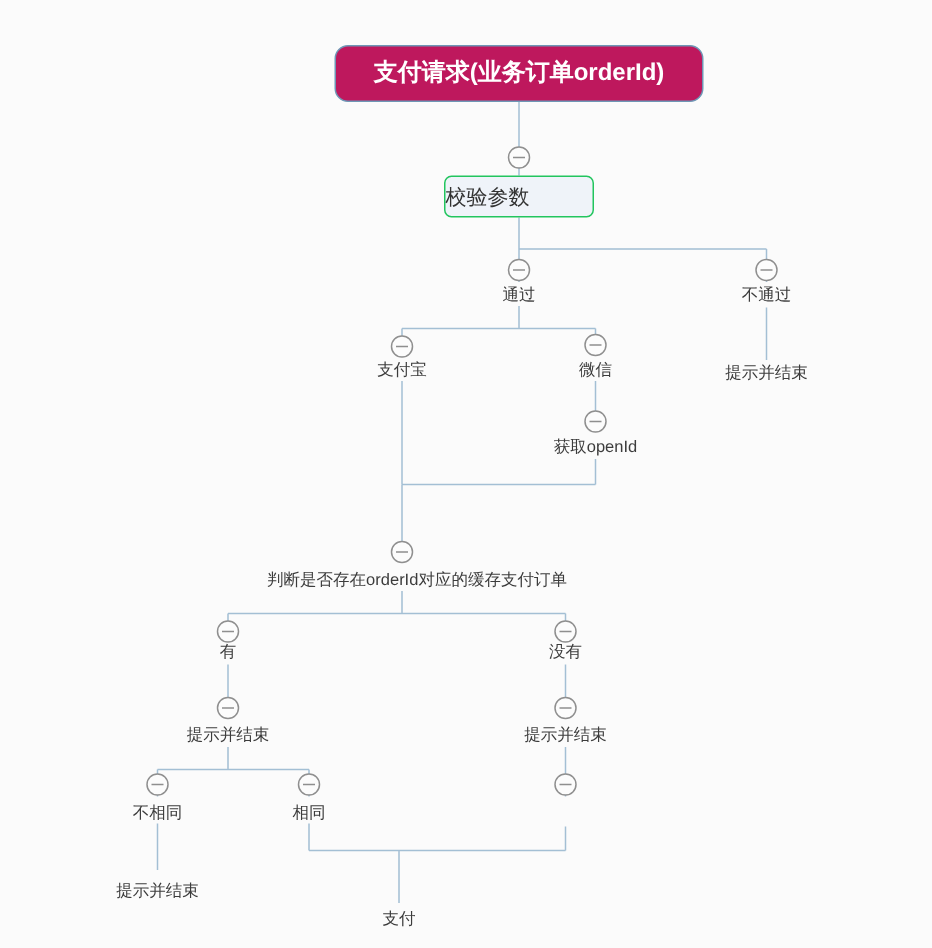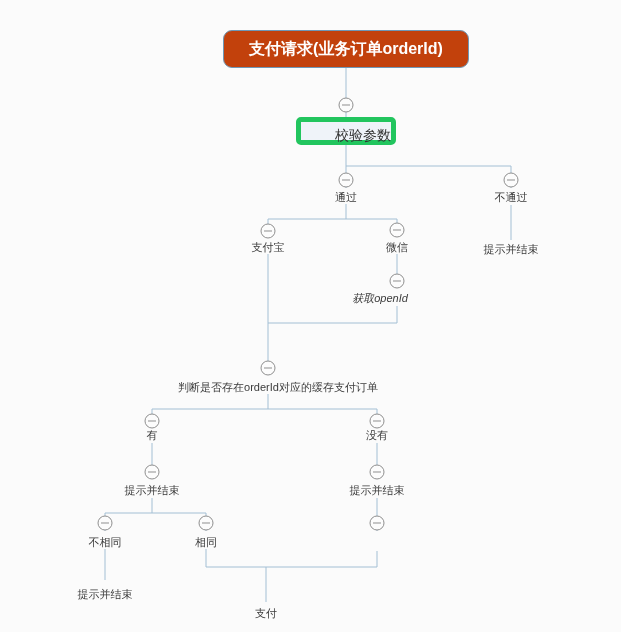--- a/index.html
+++ b/index.html
@@ -19,38 +19,38 @@
     transform:translateX(-50%);
     white-space:nowrap;
     font-size:11px;
     color:#3C3C3C;
     line-height:14px;
     cursor:default;
   }
   .root-node{
     position:absolute;
     left:223px;top:30px;width:246px;height:38px;
-    background:#c2410c;
+    background:#be185d;
     border:1px solid #6E97B6;
     border-radius:9px;
     box-sizing:border-box;
     color:#FFFFFF;
     font-size:16px;font-weight:bold;
     text-align:center;line-height:36px;
   }
   .box-node{
     position:absolute;
     left:296px;top:117px;width:100px;height:28px;
     background:#EFF3F9;
-    border:5px solid #22c55e;
+    border:1px solid #22c55e;
     border-radius:5px;
     box-sizing:border-box;
     color:#333333;
     font-size:14px;
-    text-align:right;line-height:26px;
+    text-align:left;line-height:26px;
   }
 </style>
 </head>
 <body>
 
 <div class="canvas">
 
   <svg class="edges" viewBox="0 0 621 632" xmlns="http://www.w3.org/2000/svg">
 
     <path class="edge" d="M346 68 V117"></path>
@@ -129,21 +129,21 @@
 
   <div class="root-node">支付请求(业务订单orderId)</div>
 
   <div class="box-node">校验参数</div>
 
   <div class="node-label" style="left:346px;top:190px;">通过</div>
   <div class="node-label" style="left:511px;top:190px;">不通过</div>
   <div class="node-label" style="left:511px;top:242px;">提示并结束</div>
   <div class="node-label" style="left:268px;top:240px;">支付宝</div>
   <div class="node-label" style="left:397px;top:240px;">微信</div>
-  <div class="node-label" style="left:380px;top:291px;font-style:italic;">获取openId</div>
+  <div class="node-label" style="left:397px;top:291px;">获取openId</div>
   <div class="node-label" style="left:268px;top:380px;margin-left:10px;">判断是否存在orderId对应的缓存支付订单</div>
   <div class="node-label" style="left:152px;top:428px;">有</div>
   <div class="node-label" style="left:377px;top:428px;">没有</div>
   <div class="node-label" style="left:152px;top:483px;">提示并结束</div>
   <div class="node-label" style="left:377px;top:483px;">提示并结束</div>
   <div class="node-label" style="left:105px;top:535px;text-align:right;">不相同</div>
   <div class="node-label" style="left:206px;top:535px;">相同</div>
   <div class="node-label" style="left:105px;top:587px;">提示并结束</div>
   <div class="node-label" style="left:266px;top:606px;">支付</div>
 

